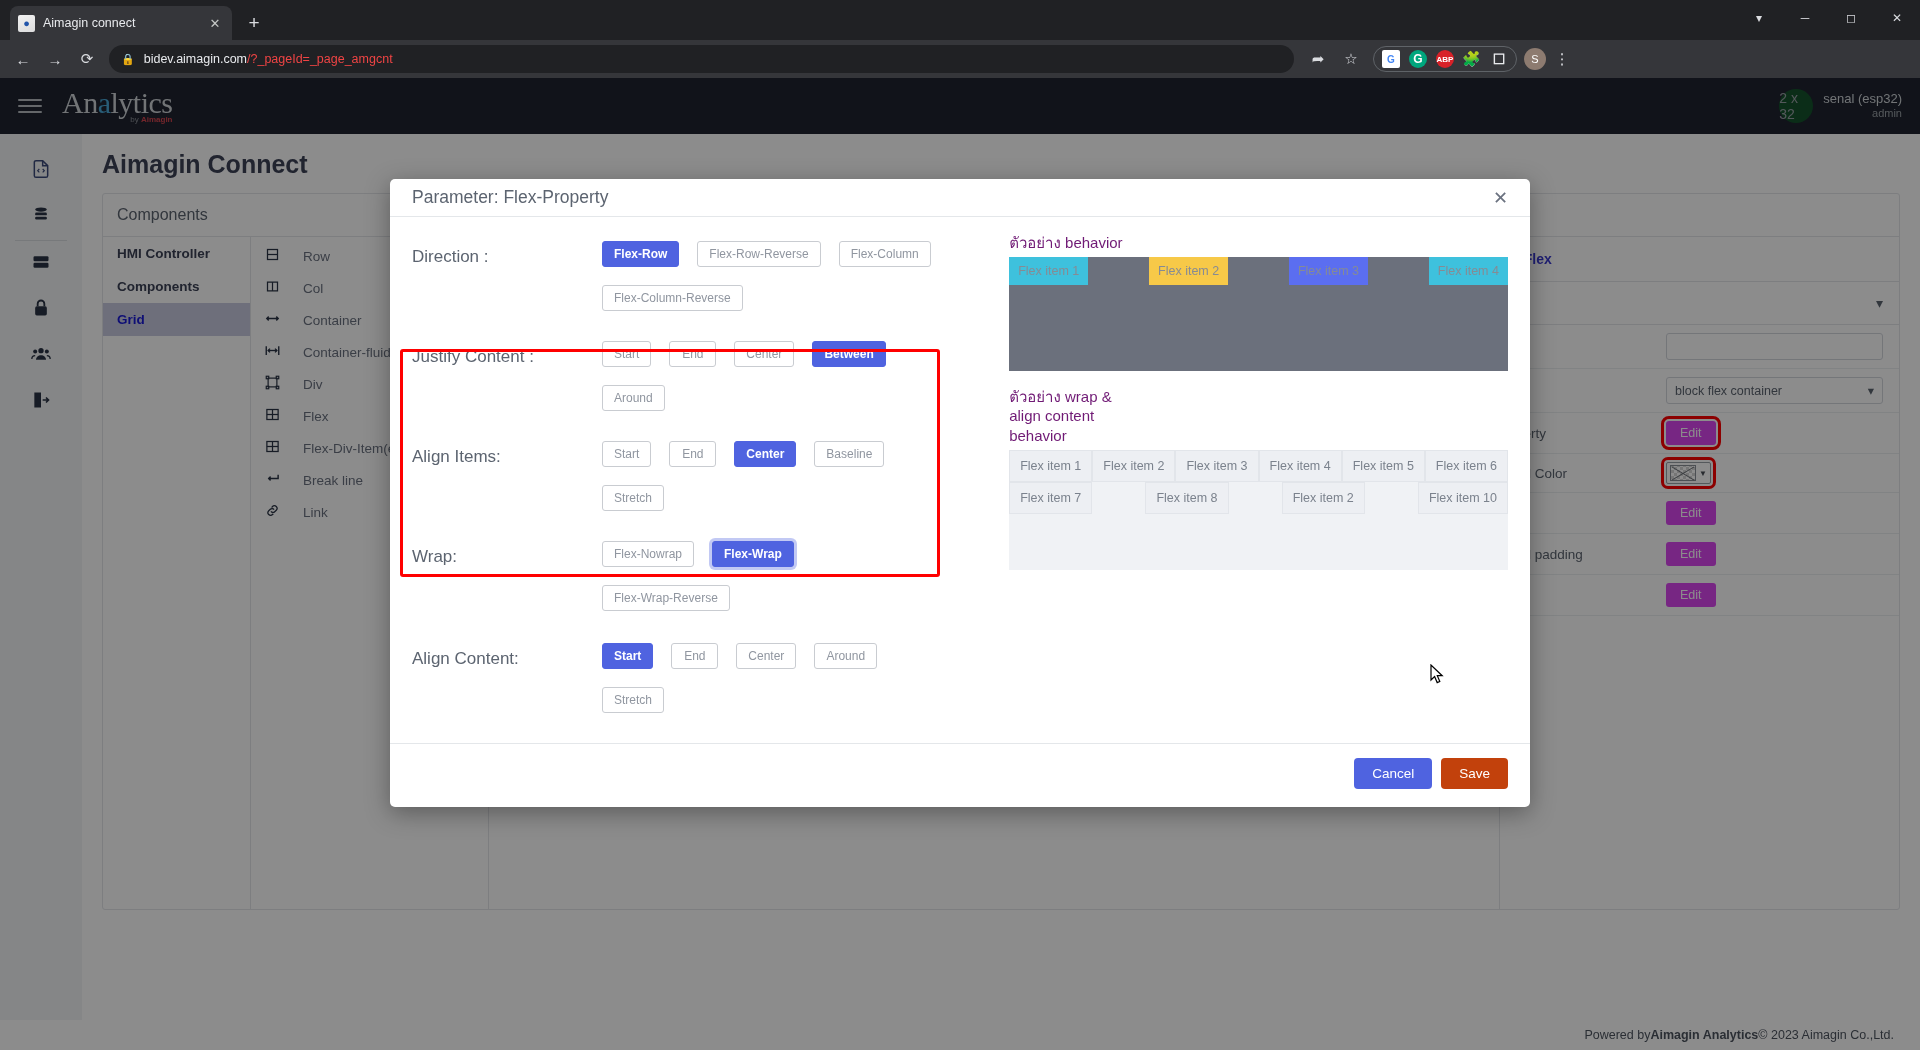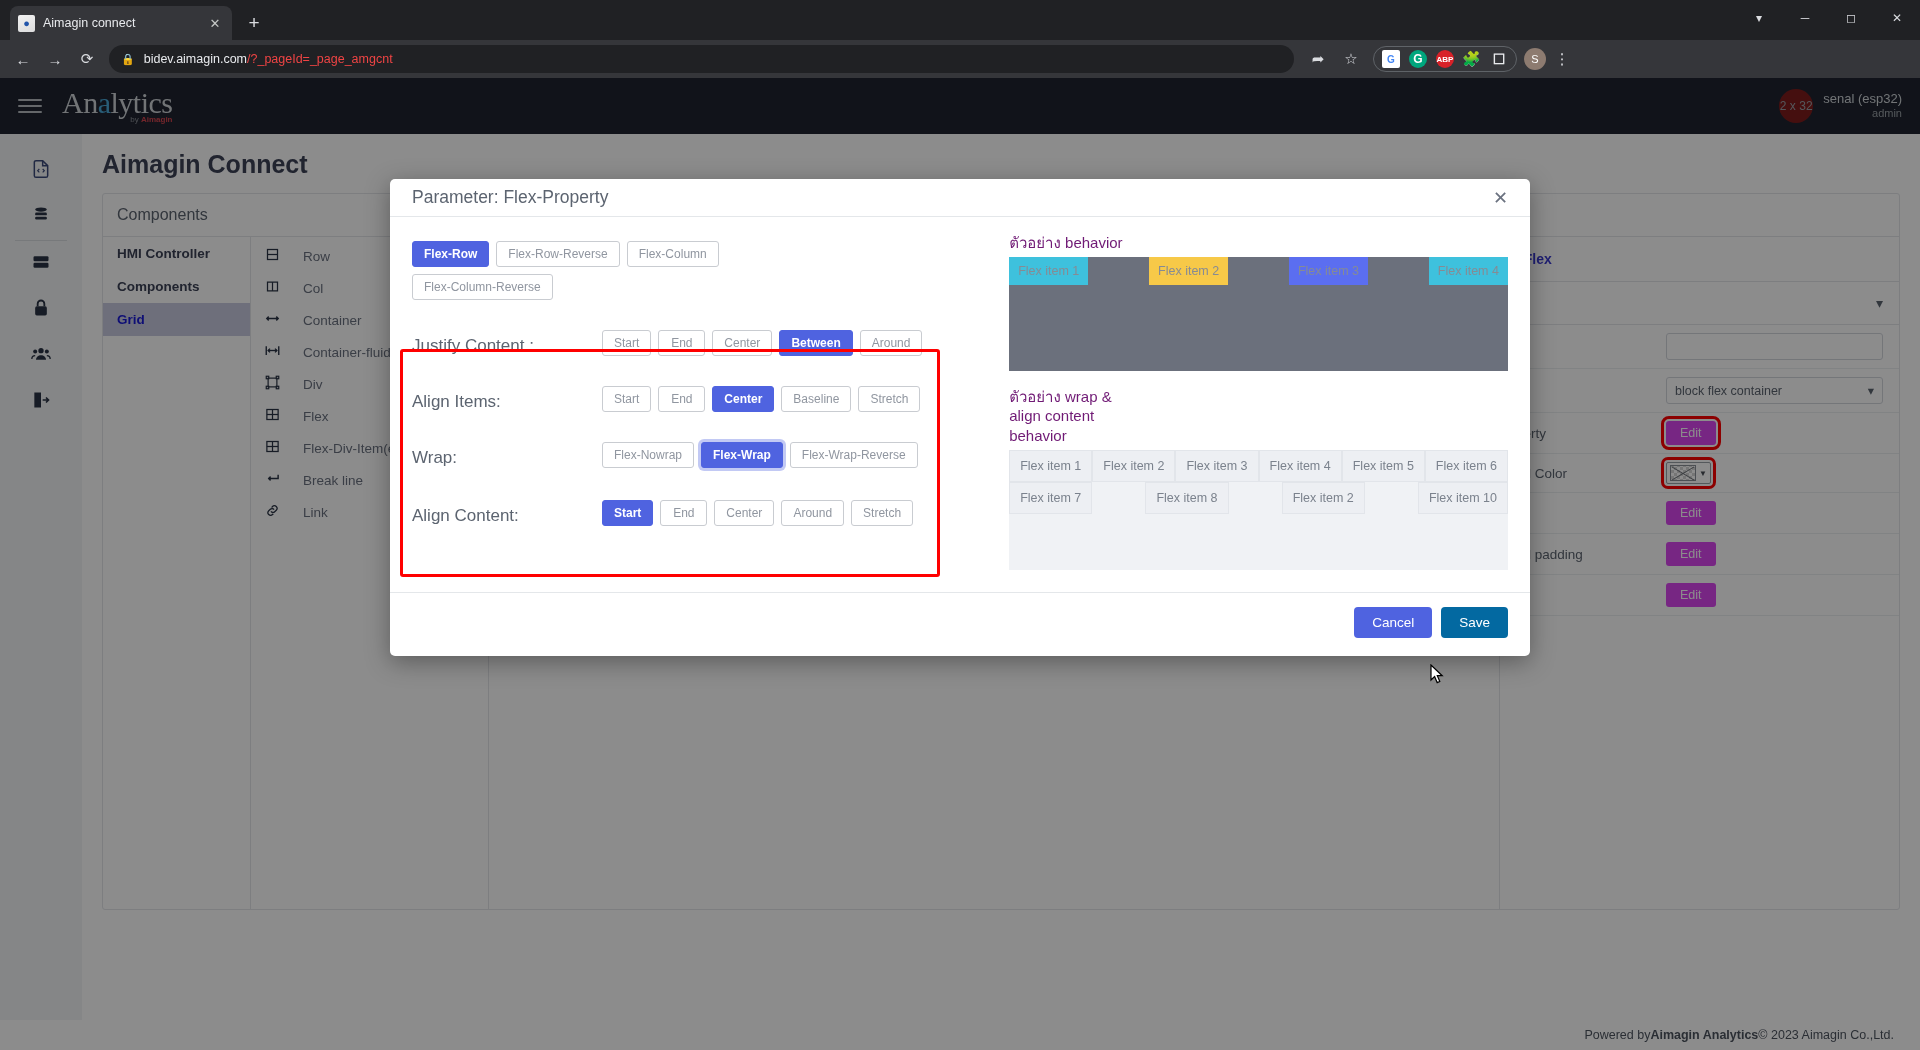--- a/index.html
+++ b/index.html
@@ -88,22 +88,22 @@
   }
   .hamburger { display: flex; flex-direction: column; gap: 4px; width: 24px; }
   .hamburger i { display: block; height: 2px; background: #b9bcc2; border-radius: 1px; }
   .brand { display: flex; flex-direction: column; line-height: 1; }
   .brand-main { font-size: 30px; color: #cfd3d8; letter-spacing: -0.5px;
     font-family: "Liberation Serif", serif; }
   .brand-main .accent { color: #4aa8d8; }
   .brand-sub { font-size: 8px; color: #8d9199; align-self: flex-end; margin-top: -2px; }
   .brand-sub b { color: #d4454f; }
   .appbar-right { margin-left: auto; display: flex; align-items: center; gap: 10px; }
-  .user-avatar { width: 34px; height: 34px; border-radius: 50%; background: #7f1d1d;
-    font-size: 12px; color: #9aa0a6; display: flex; align-items: center; justify-content: center; }
+  .user-avatar { width: 34px; height: 34px; border-radius: 50%; background: #14532d;
+    font-size: 14px; color: #9aa0a6; display: flex; align-items: center; justify-content: center; }
   .user-text { display: flex; flex-direction: column; align-items: flex-end; line-height: 1.25; }
   .user-name { font-size: 13px; color: #cfd3d8; }
   .user-role { font-size: 11px; color: #9aa0a6; }
 
   .body-area { display: flex; height: 916px; position: relative; }
 
   .leftrail { width: 82px; background: #f3f4f6; padding-top: 14px;
     display: flex; flex-direction: column; align-items: center; }
   .rail-group { width: 52px; display:flex; flex-direction:column; align-items:center;
     border-bottom: 1px solid #d9dce1; }
@@ -169,21 +169,21 @@
   .modal-head { display: flex; align-items: center; padding: 8px 22px;
     border-bottom: 1px solid #e4e7ea; }
   .modal-title { font-size: 17.5px; color: #5c6470; }
   .modal-x { margin-left: auto; font-size: 18px; color: #6b7280; line-height: 1; }
   .modal-body { display: flex; padding: 16px 22px 8px 22px; gap: 0; }
   .modal-left { width: 590px; position: relative; }
   .modal-right { flex: 1 1 auto; padding-left: 14px; }
 
   .prop-block { display: flex; padding: 8px 0 8px 0; }
   .prop-label { width: 190px; font-size: 17px; color: #5c6470; padding-top: 6px; }
-  .prop-opts { flex: 1 1 auto; display: flex; flex-wrap: wrap; gap: 7px; max-width: 330px; }
+  .prop-opts { flex: 1 1 auto; display: flex; flex-wrap: wrap; gap: 18px; max-width: 330px; }
   .opt {
     border: 1px solid #c9ccd1; border-radius: 3px; background: #fff;
     color: #9096a0; font-size: 12px; padding: 6px 11px; line-height: 1;
     min-width: 47px; text-align: center; white-space: nowrap;
   }
   .opt.sel { background: #4f63e0; border-color: #4f63e0; color: #fff; font-weight: bold; }
   .opt.sel.focus { box-shadow: 0 0 0 3px rgba(79,99,224,0.35); }
 
   .redbox { position: absolute; border: 3px solid #ff0000; border-radius: 3px;
     left: -12px; top: 116px; width: 540px; height: 228px; pointer-events: none; }
@@ -198,21 +198,21 @@
   .wrap-row.r1 { justify-content: space-between; }
   .wrap-row.r2 { justify-content: space-between; }
   .wi { background: #edeff3; border: 1px solid #e2e5ea; color: #7b828d;
     font-size: 12.5px; padding: 6px 10px; line-height: 18px; white-space: nowrap; }
   .spacer-16 { height: 16px; }
 
   .modal-foot { display: flex; justify-content: flex-end; gap: 9px;
     padding: 14px 22px 18px 22px; border-top: 1px solid #e4e7ea; margin-top: 14px; }
   .btn { border: none; border-radius: 4px; font-size: 13.5px; padding: 8px 18px; color: #fff; }
   .btn-cancel { background: #4f63e0; }
-  .btn-save { background: #0369a1; }
+  .btn-save { background: #c2410c; }
 
   .cursor { position: absolute; z-index: 60; left: 1430px; top: 586px; }
 </style>
 </head>
 <body>
 
 <div class="browser">
 
   <div class="tabstrip">
     <div class="tab">
@@ -498,20 +498,21 @@
         <div class="modal-x">✕</div>
       </div>
 
       <div class="modal-body">
 
         <div class="modal-left">
 
           <div class="redbox"></div>
 
           <div class="prop-block">
+            <div class="prop-label">Direction :</div>
             <div class="prop-opts">
               <div class="opt sel">Flex-Row</div>
               <div class="opt">Flex-Row-Reverse</div>
               <div class="opt">Flex-Column</div>
               <div class="opt">Flex-Column-Reverse</div>
             </div>
           </div>
 
           <div class="prop-block" style="padding-top:22px;">
             <div class="prop-label">Justify Content :</div>

